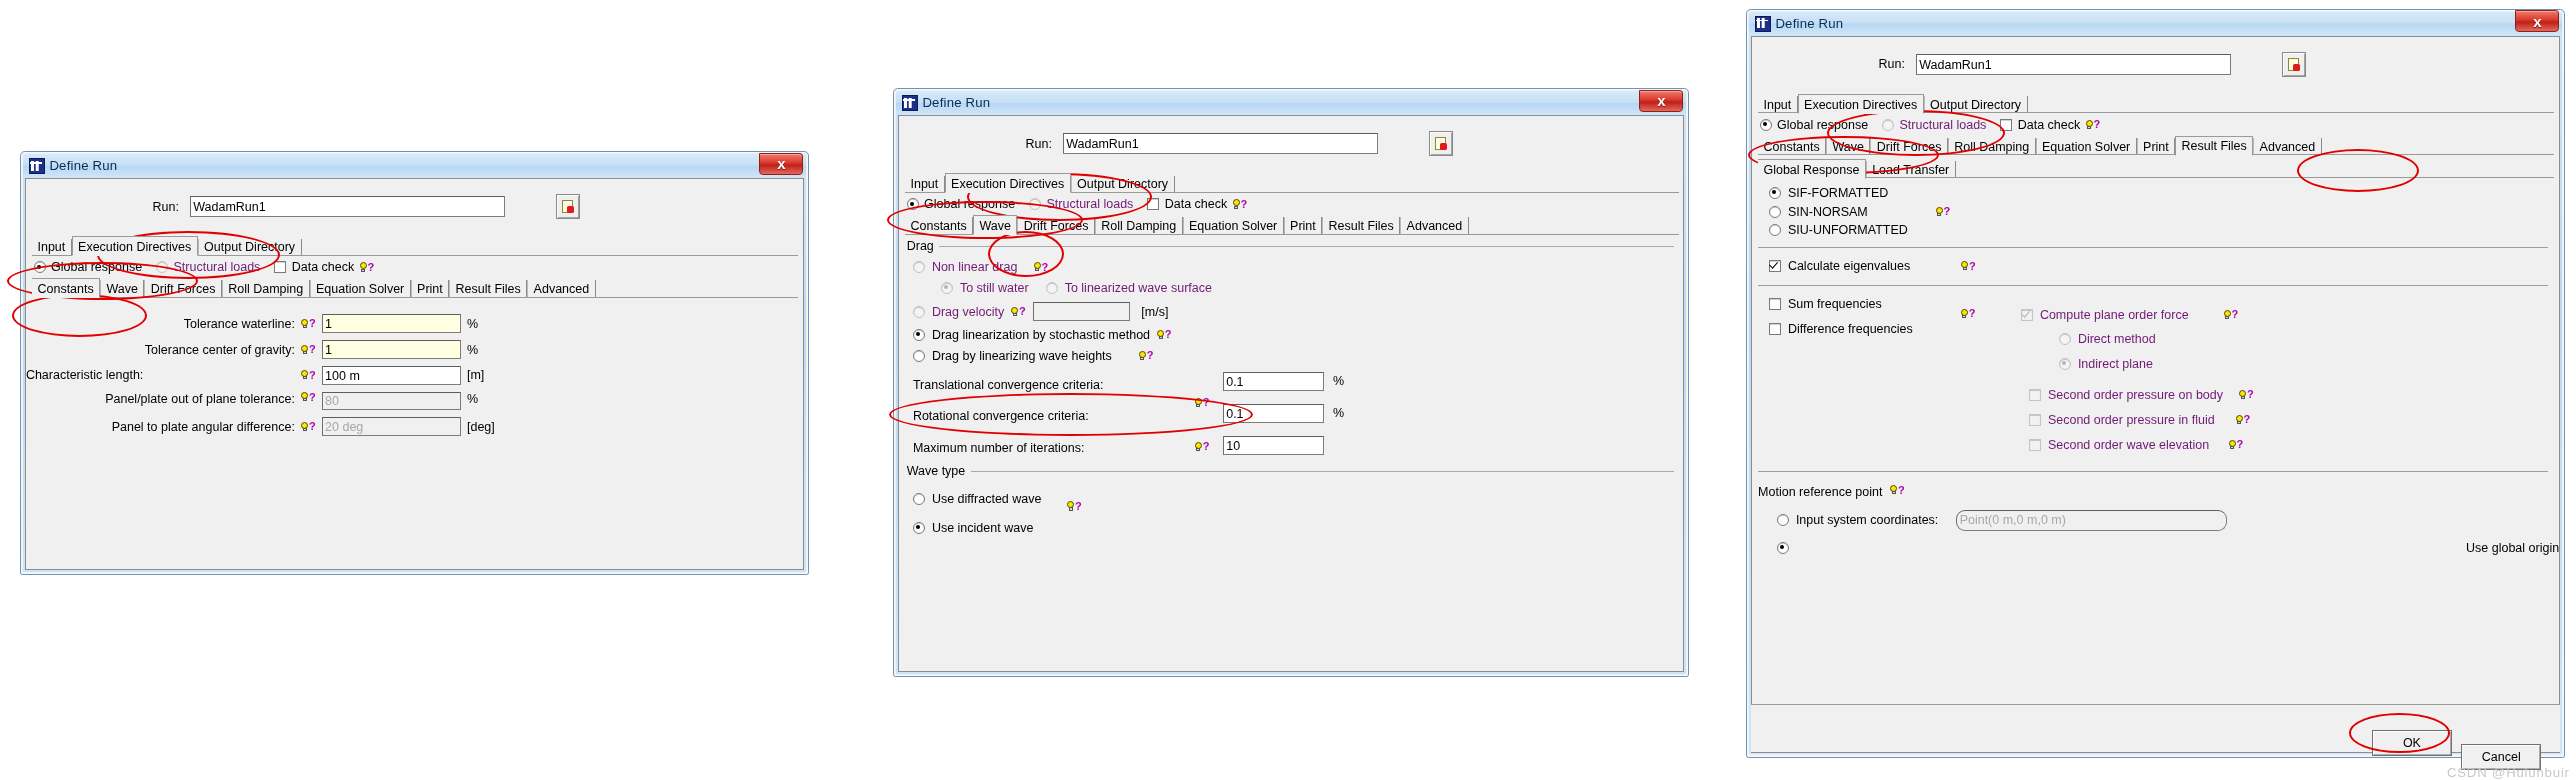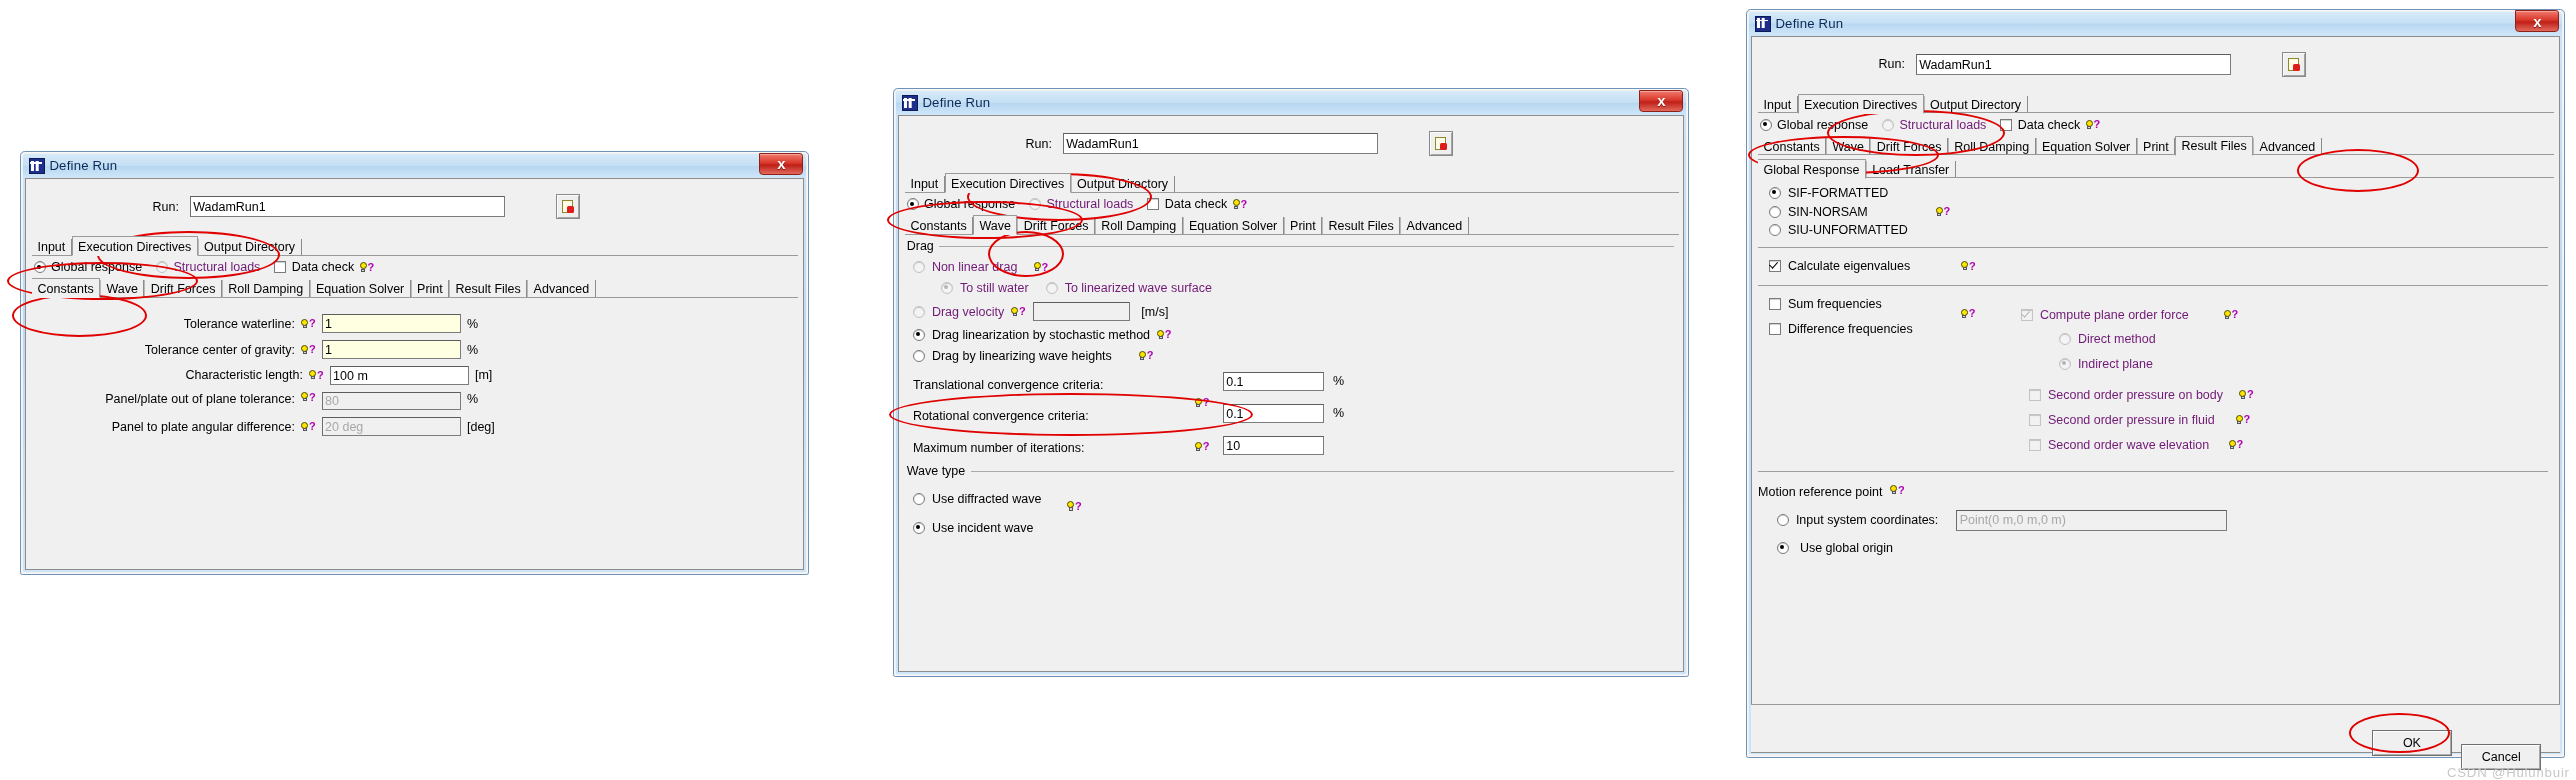--- a/index.html
+++ b/index.html
@@ -172,21 +172,21 @@
                 <i></i>
                 <b></b>
               </span>
               <span class="qm">?</span>
             </span>
           <div class="tbox yellow" style="width:139px;">1</div>
           <span class="lbl">%</span>
         </div>
 
         <div style="display:flex;align-items:center;gap:6.2px;margin-bottom:7px;">
-          <span class="lbl" style="width:269px;text-align:right;padding-left:8px;">Characteristic length:</span>
+          <span class="lbl" style="width:269px;">Characteristic length:</span>
           <span class="help">
               <span class="bulb">
                 <i></i>
                 <b></b>
               </span>
               <span class="qm">?</span>
             </span>
           <div class="tbox" style="width:139px;">100 m</div>
           <span class="lbl">[m]</span>
         </div>
@@ -585,24 +585,24 @@
               <i></i>
               <b></b>
             </span>
             <span class="qm">?</span>
           </span>
       </div>
 
       <div style="display:flex;align-items:center;gap:7px;padding:11px 0 0 25px;">
         <span class="radio"></span>
         <span class="lbl">Input system coordinates:</span>
-        <div class="tbox disabled" style="width:271px;height:21px;line-height:18.7px;margin-left:11px;">Point(0 m,0 m,0 m)</div>
-      </div>
-
-      <div style="display:flex;align-items:center;gap:11px;padding:10px 0 0 25px;">
+        <div class="tbox disabled" style="width:271px;height:21px;line-height:18.7px;margin-left:11px;border-radius:9px;">Point(0 m,0 m,0 m)</div>
+      </div>
+
+      <div style="display:flex;align-items:center;gap:5px;padding:10px 0 0 25px;justify-content:space-between;">
         <span class="radio on"></span>
         <span class="lbl">Use global origin</span>
       </div>
 
       <div style="position:absolute;left:-0.8px;right:-0.8px;bottom:0;height:47px;border-top:0.8px solid #9a9a9a;background:#f0f0f0;">
         <div style="display:flex;justify-content:flex-end;align-items:center;gap:9.3px;padding:11.7px 18.7px 0 0;">
           <div class="btn" style="width:78px;height:23.4px;">OK</div>
           <div class="btn" style="width:78px;height:23.4px;margin-top:28px;">Cancel</div>
         </div>
       </div>

